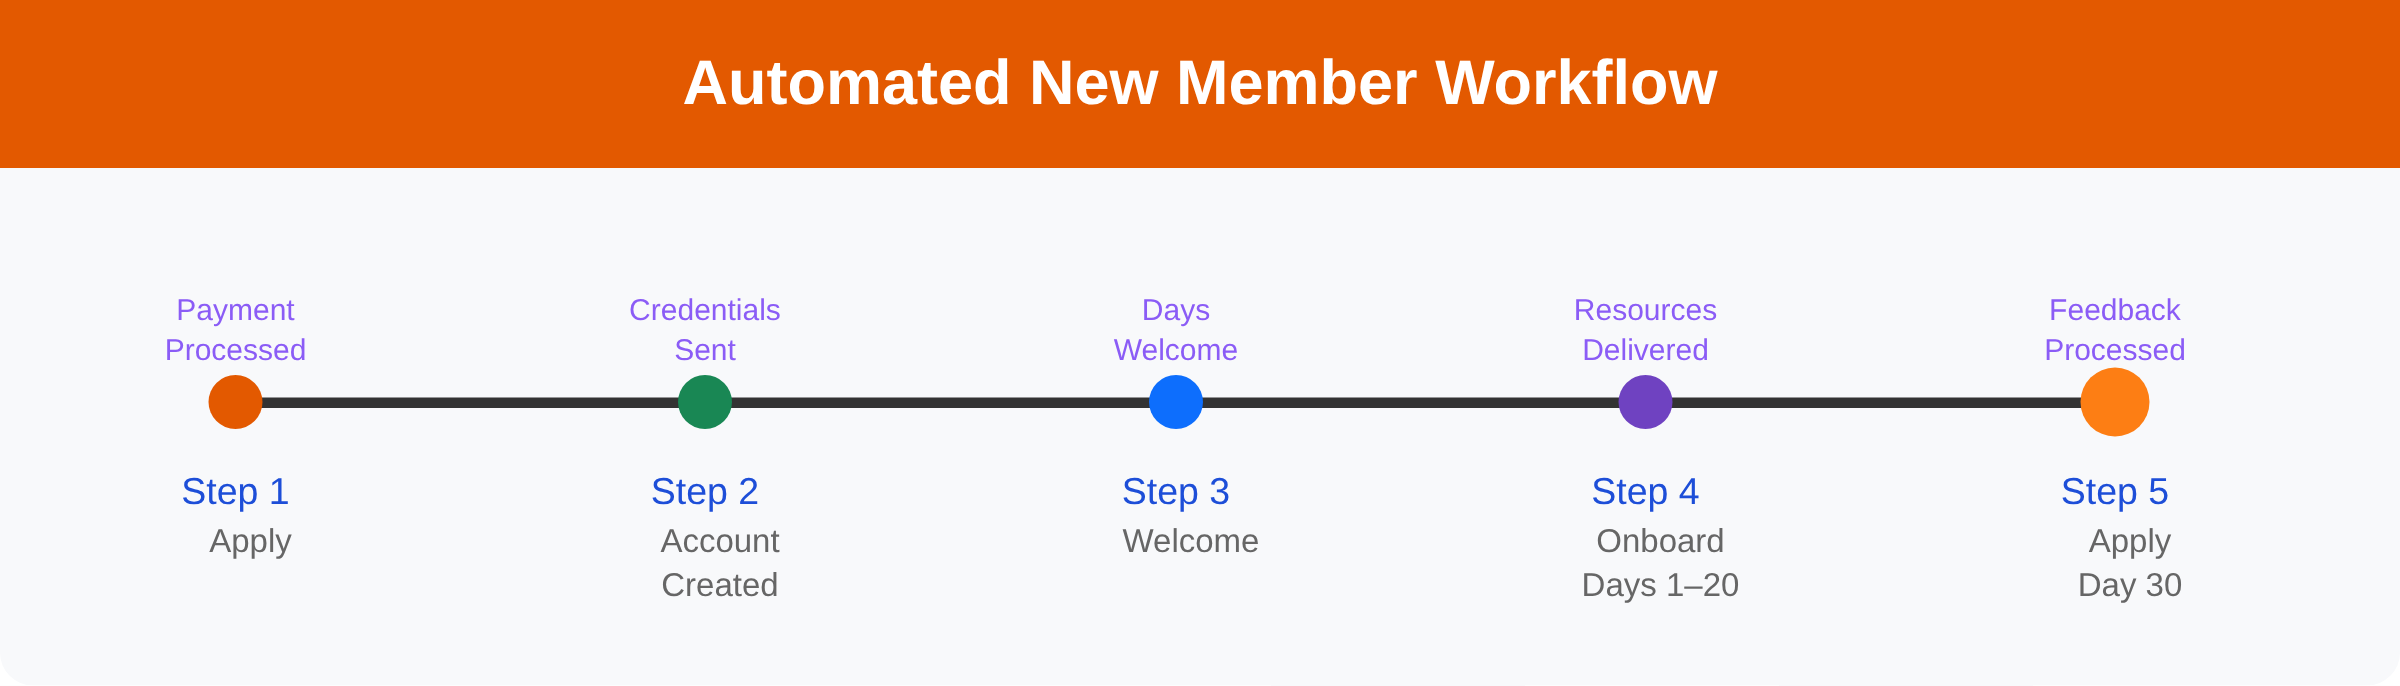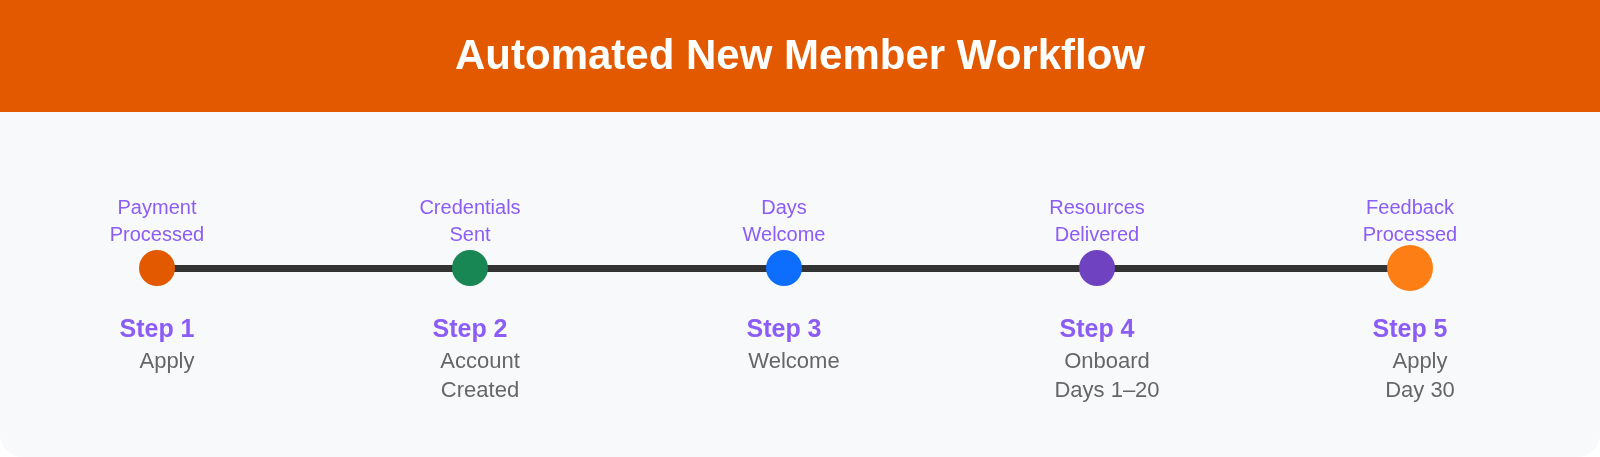--- a/index.html
+++ b/index.html
@@ -27,21 +27,21 @@
       position: absolute; left: 0; top: 4px; width: 200px;
       font-size: 20px; line-height: 27px; color: #8b5cf6;
     }
     .dot {
       position: absolute; top: 60px; width: 36px; height: 36px; border-radius: 50%;
       left: 82px;
     }
     .dot.big { width: 46px; height: 46px; top: 55px; left: 77px; }
     .step-title {
       position: absolute; left: 0; top: 123px; width: 200px;
-      font-size: 25px; font-weight: 700; color: #8b5cf6; line-height: 30px;
+      font-size: 25px; font-weight: 400; color: #1d4ed8; line-height: 30px;
     }
     .step-desc {
       position: absolute; left: 10px; top: 156px; width: 200px;
       font-size: 22px; line-height: 29px; color: #666666;
     }
   </style>
 </head>
 <body>
 
 <div class="frame">

